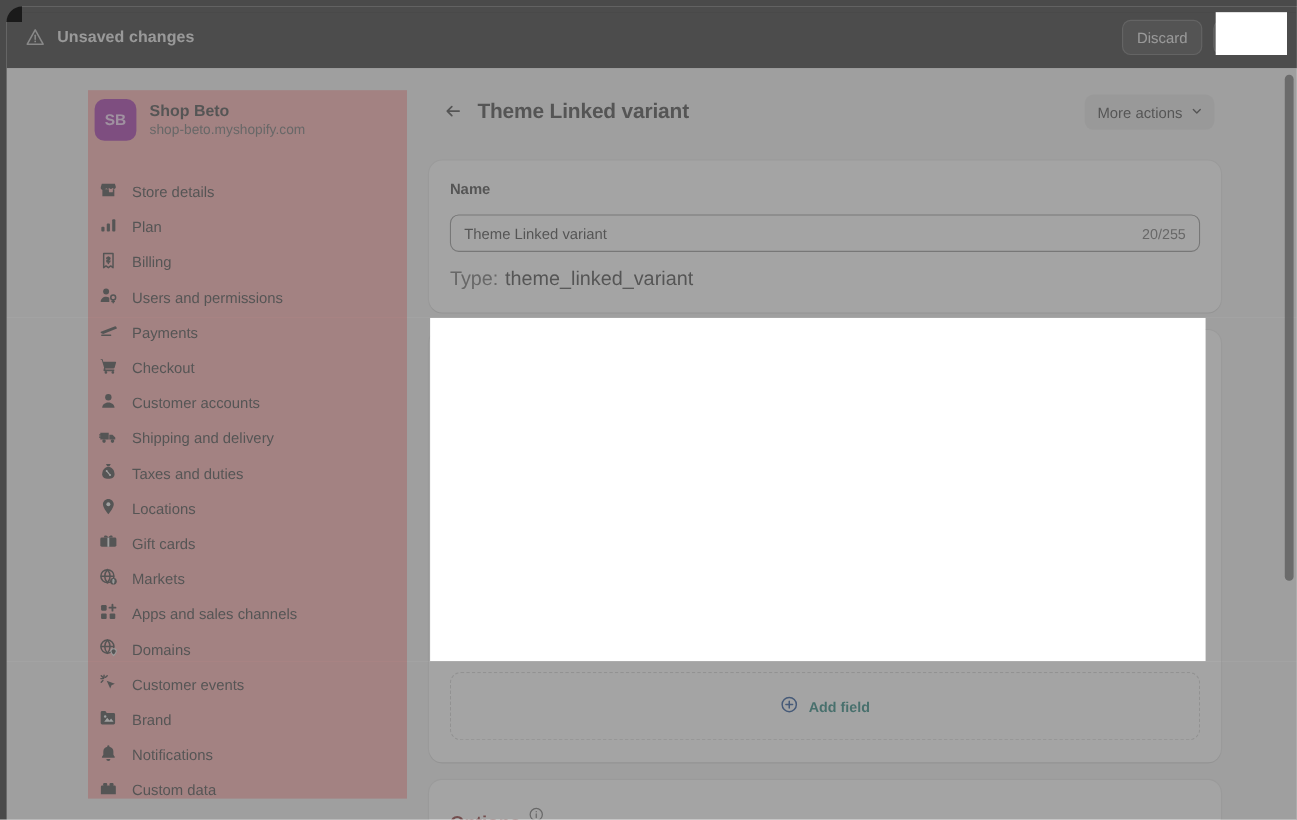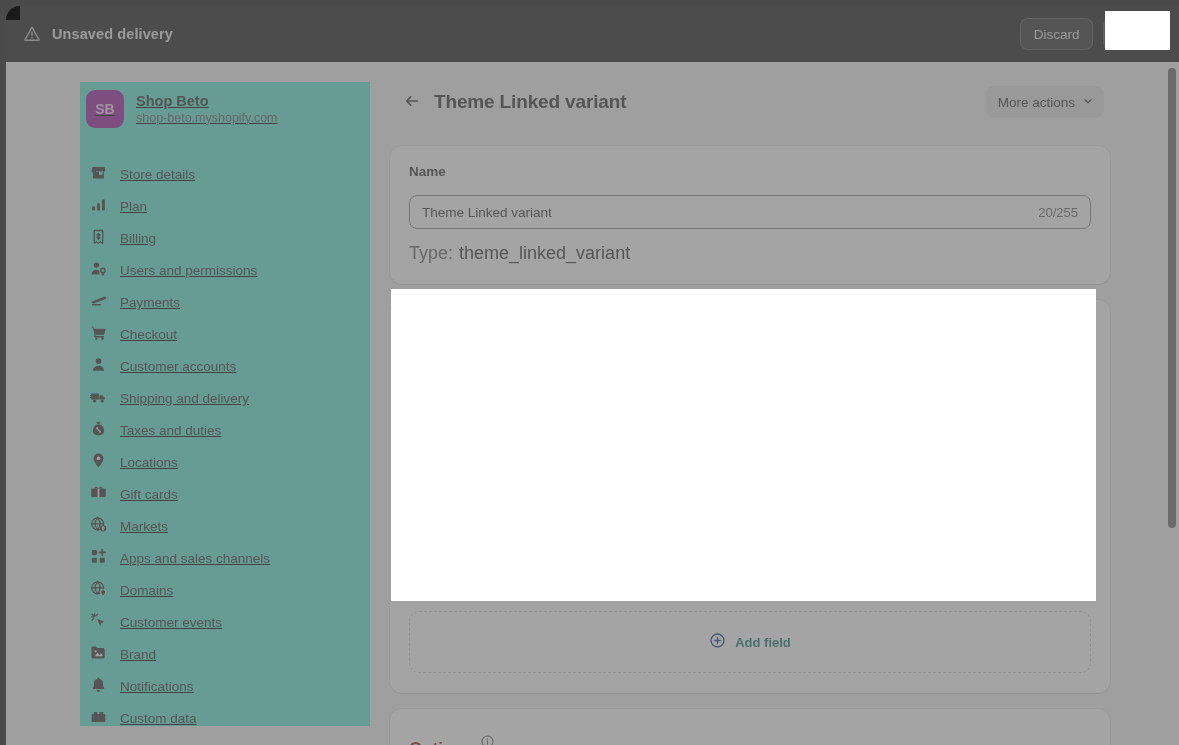--- a/index.html
+++ b/index.html
@@ -65,22 +65,21 @@
   #body {
     position: absolute; left: 0; top: 56px;
     width: 1173px; height: 683px;
     background: #f1f1f1;
   }
 
   
   #sidebar {
     position: absolute; left: 74px; top: 20px;
     width: 290px;
-    background: #5eead4;
-    text-decoration: underline;
+    background: #fca5a5;
   }
   .shop-head { display: flex; align-items: center; padding: 8px 6px 4px 6px; }
   .shop-avatar {
     width: 38px; height: 38px; border-radius: 9px;
     background: #9b1fa1;
     color: #f3cdf5; font-size: 14px; font-weight: 600;
     display: flex; align-items: center; justify-content: center;
     flex: 0 0 38px;
   }
   .shop-meta { margin-left: 12px; line-height: 1.25; }
@@ -249,21 +248,21 @@
   <div id="frame">
 
     <div id="savebar">
       <span class="warn-ico">
         <svg viewBox="0 0 20 20" width="20" height="20" fill="none" stroke="#b5b5b5" stroke-width="1.4">
           <path d="M10 3.2 2.8 16.2h14.4L10 3.2Z" stroke-linejoin="round"></path>
           <path d="M10 8v3.6" stroke-linecap="round"></path>
           <circle cx="10" cy="13.7" r=".8" fill="#b5b5b5" stroke="none"></circle>
         </svg>
       </span>
-      <span class="title">Unsaved delivery</span>
+      <span class="title">Unsaved changes</span>
       <span class="spacer"></span>
       <button class="btn-discard">Discard</button>
       <span class="save-wrap">
         <button class="btn-save">Save</button>
       </span>
     </div>
 
     <div id="body">
 
       <nav id="sidebar">

